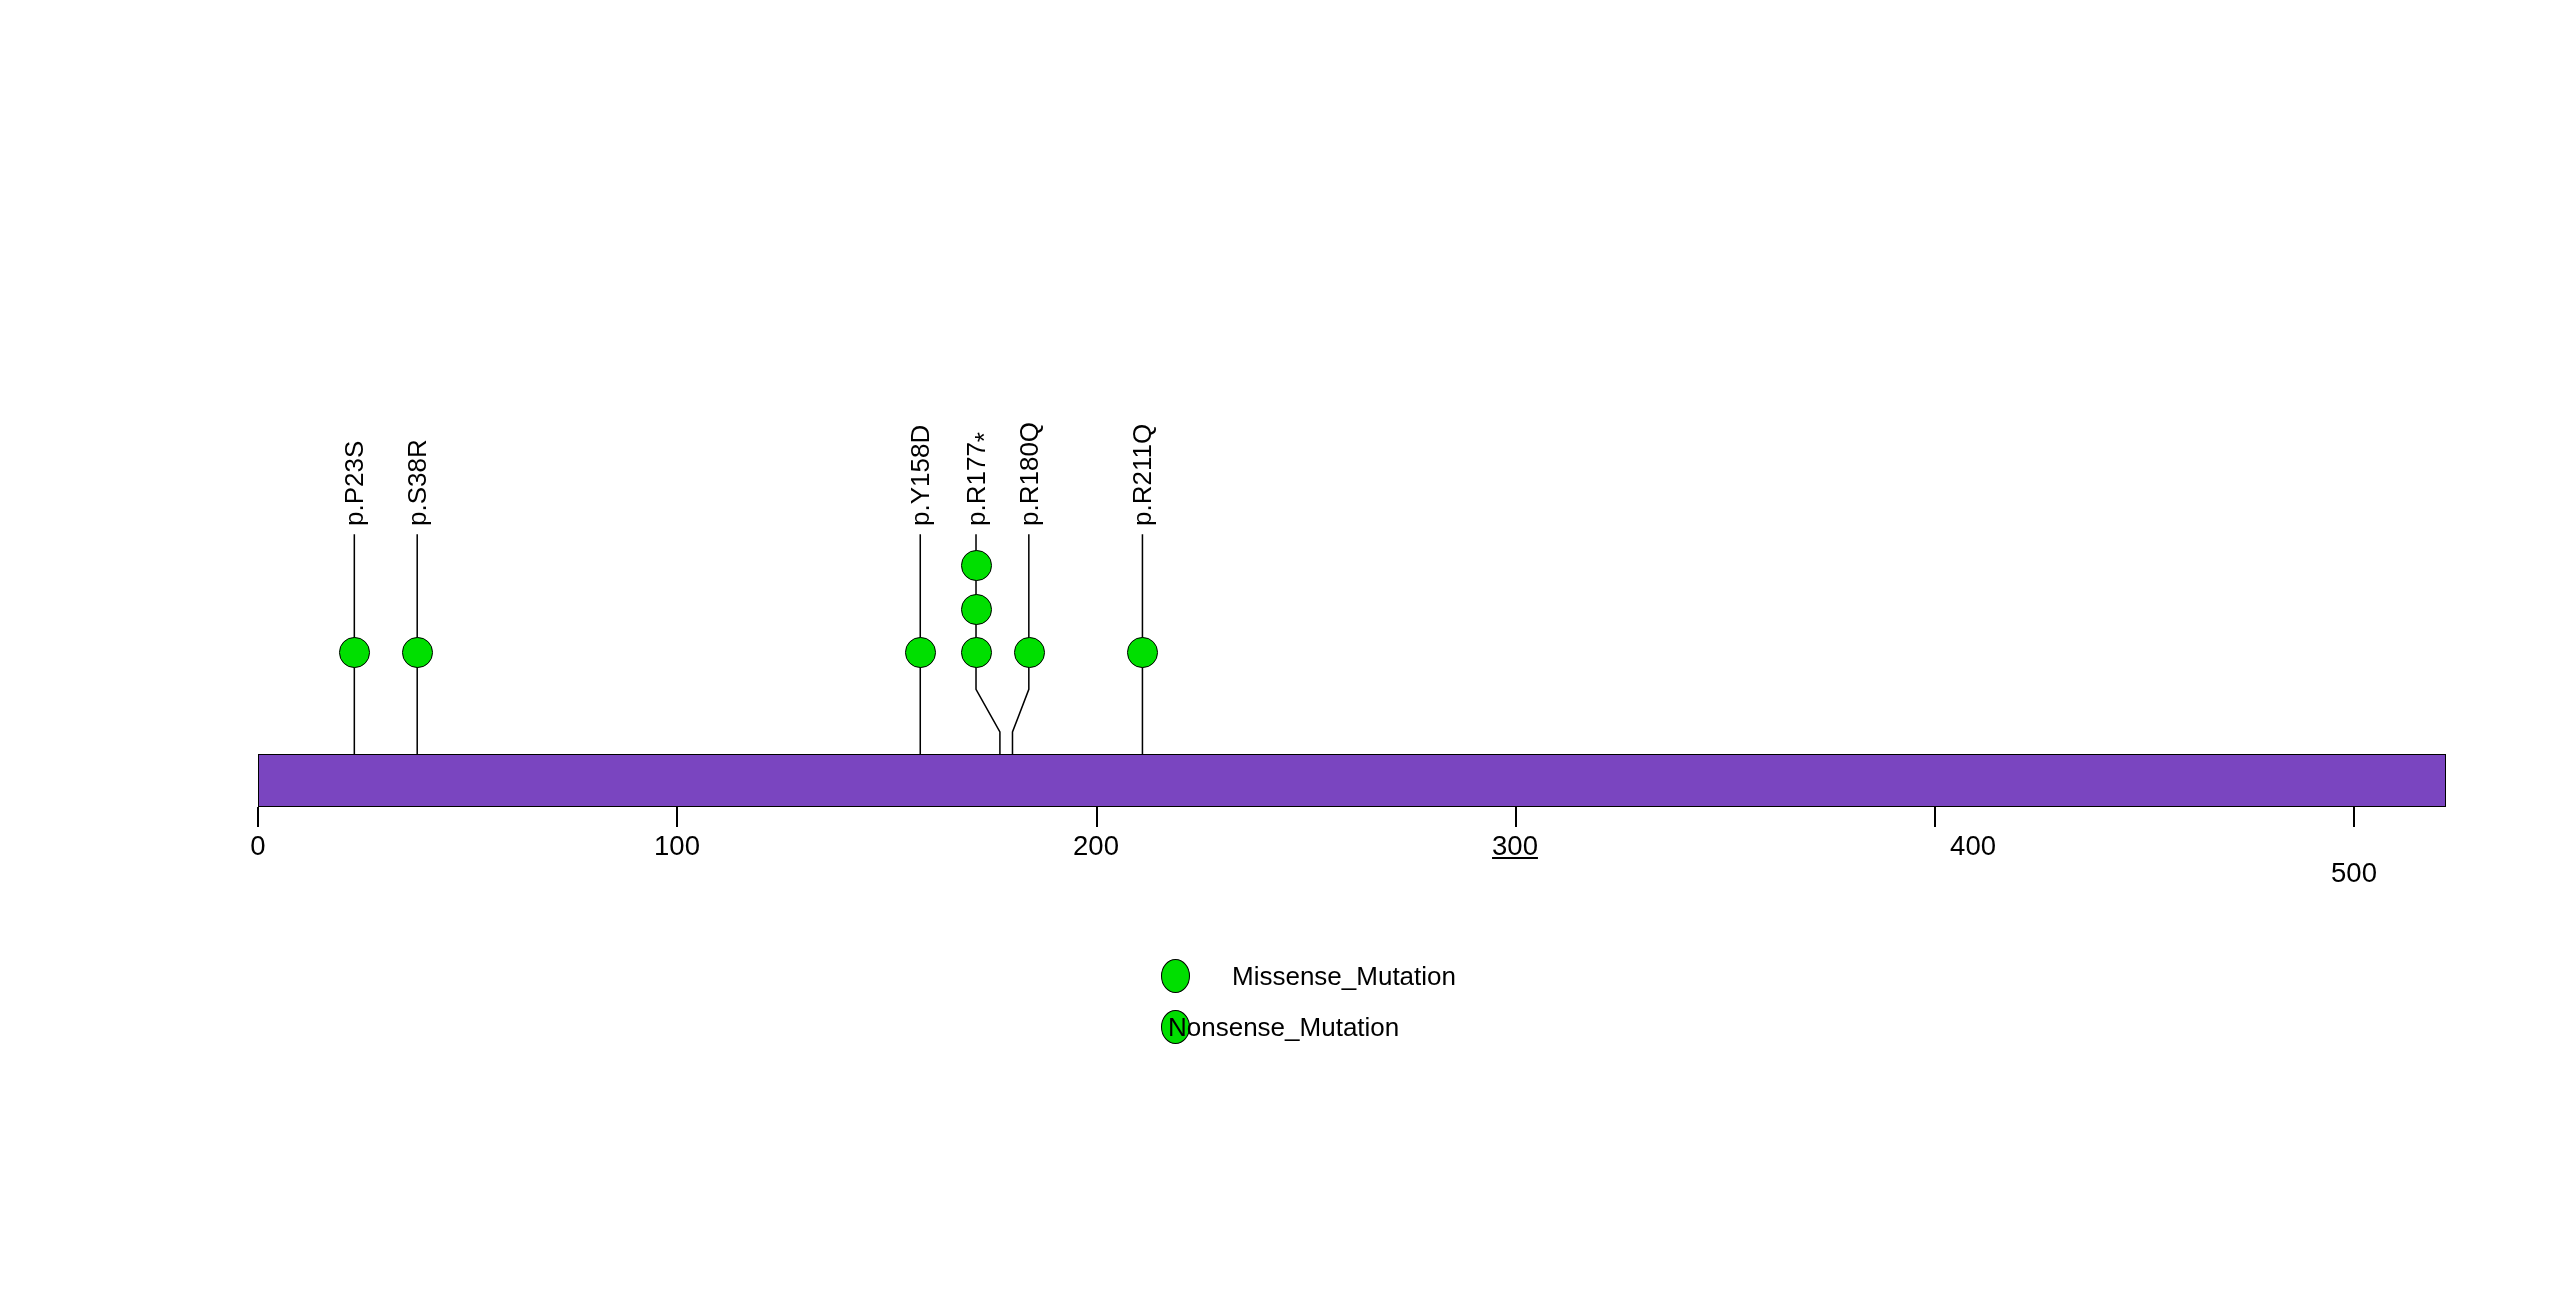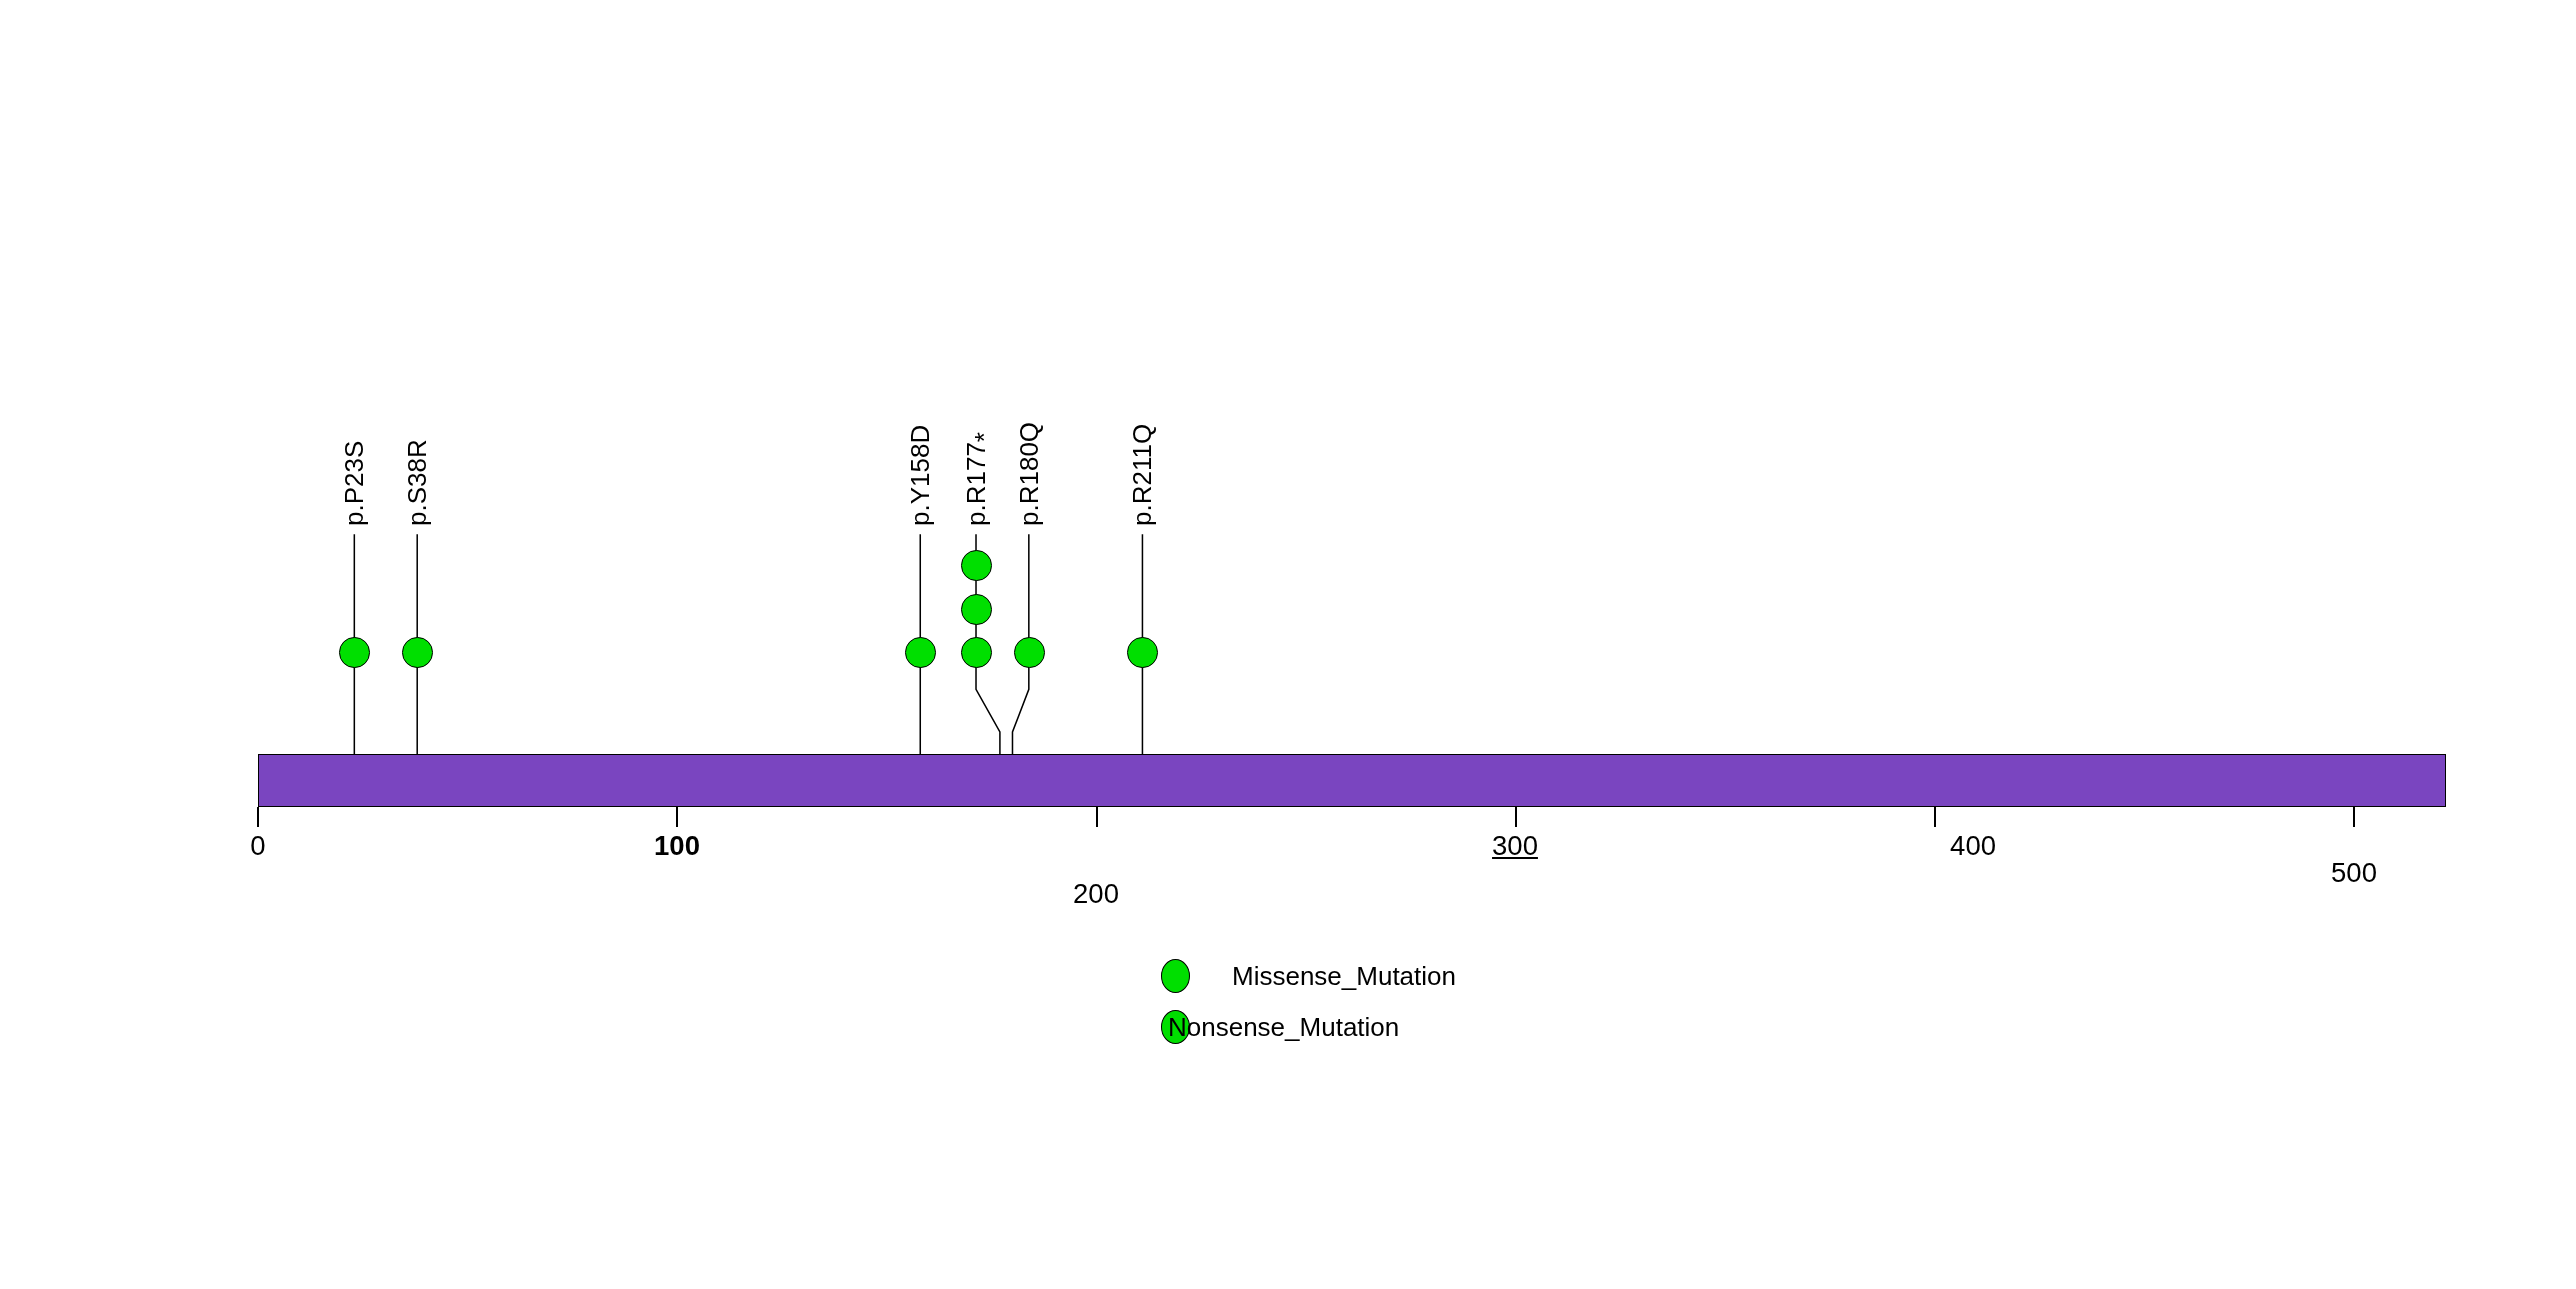--- a/index.html
+++ b/index.html
@@ -43,23 +43,23 @@
       <polyline points="1348.3465999999999,700 1348.3465999999999,903 1326.92,959 1326.92,1057" fill="none" stroke="#000" stroke-width="2"></polyline>
       <polyline points="1497.234,700 1497.234,1057" fill="none" stroke="#000" stroke-width="2"></polyline>
     </svg>
 
   <div class="bar" id="protein-bar" style="left: 258px; top: 754px; width: 2188px; height: 53px; background: rgb(122, 69, 192); border-color: rgb(0, 0, 0);"></div>
 
   <div id="axis">
       <div class="tick-line" style="left: 257px; top: 807px; height: 20px;"></div>
       <div class="tick-label" style="left: 197px; top: 830px;">0</div>
       <div class="tick-line" style="left: 676px; top: 807px; height: 20px;"></div>
-      <div class="tick-label" style="left: 616px; top: 830px; font-weight: bold;">100</div>
+      <div class="tick-label" style="left: 616px; top: 830px;">100</div>
       <div class="tick-line" style="left: 1096px; top: 807px; height: 20px;"></div>
-      <div class="tick-label" style="left: 1035px; top: 878px; text-align: center;">200</div>
+      <div class="tick-label" style="left: 1035px; top: 830px; text-align: center;">200</div>
       <div class="tick-line" style="left: 1515px; top: 807px; height: 20px;"></div>
       <div class="tick-label" style="left: 1454px; top: 830px; text-decoration: underline;">300</div>
       <div class="tick-line" style="left: 1934px; top: 807px; height: 20px;"></div>
       <div class="tick-label" style="left: 1874px; top: 830px; text-align: right;">400</div>
       <div class="tick-line" style="left: 2353px; top: 807px; height: 20px;"></div>
       <div class="tick-label" style="left: 2293px; top: 830px; margin-top: 27px;">500</div>
     </div>
 
   <div id="points">
       <div class="circle" style="left: 339px; top: 637px; width: 30.5px; height: 30.5px; background: rgb(0, 223, 0); border-color: rgb(0, 0, 0);"></div>

